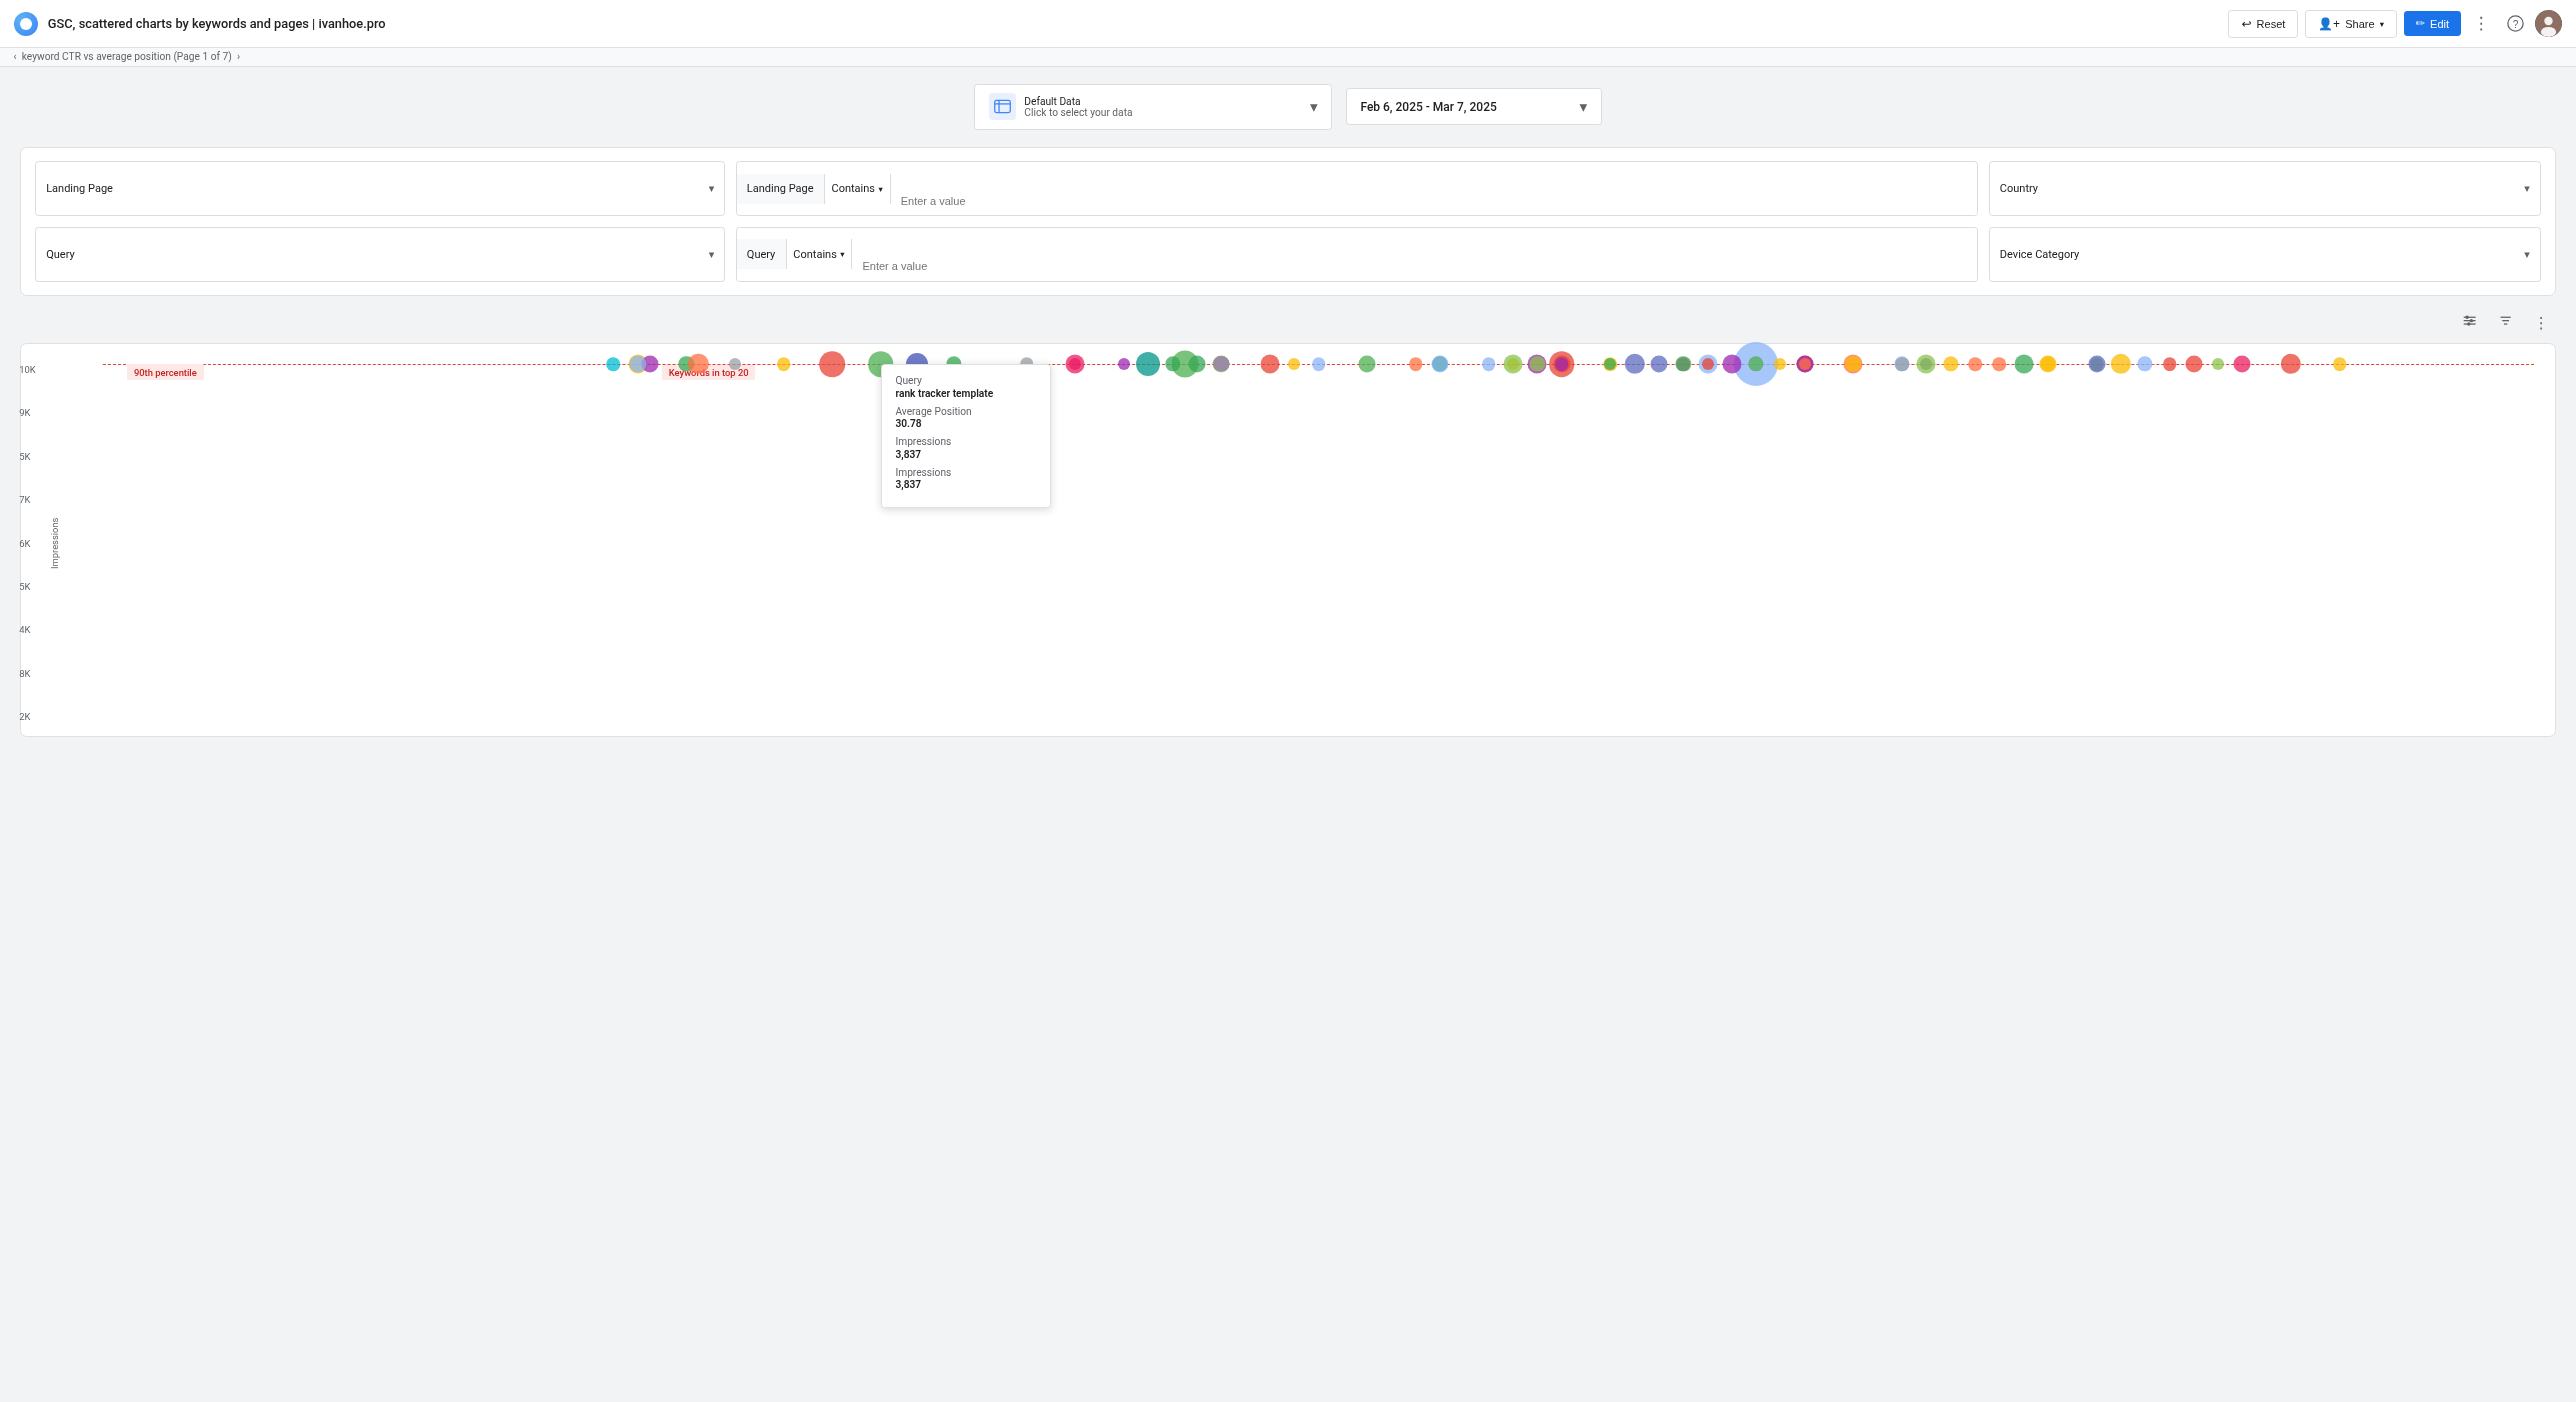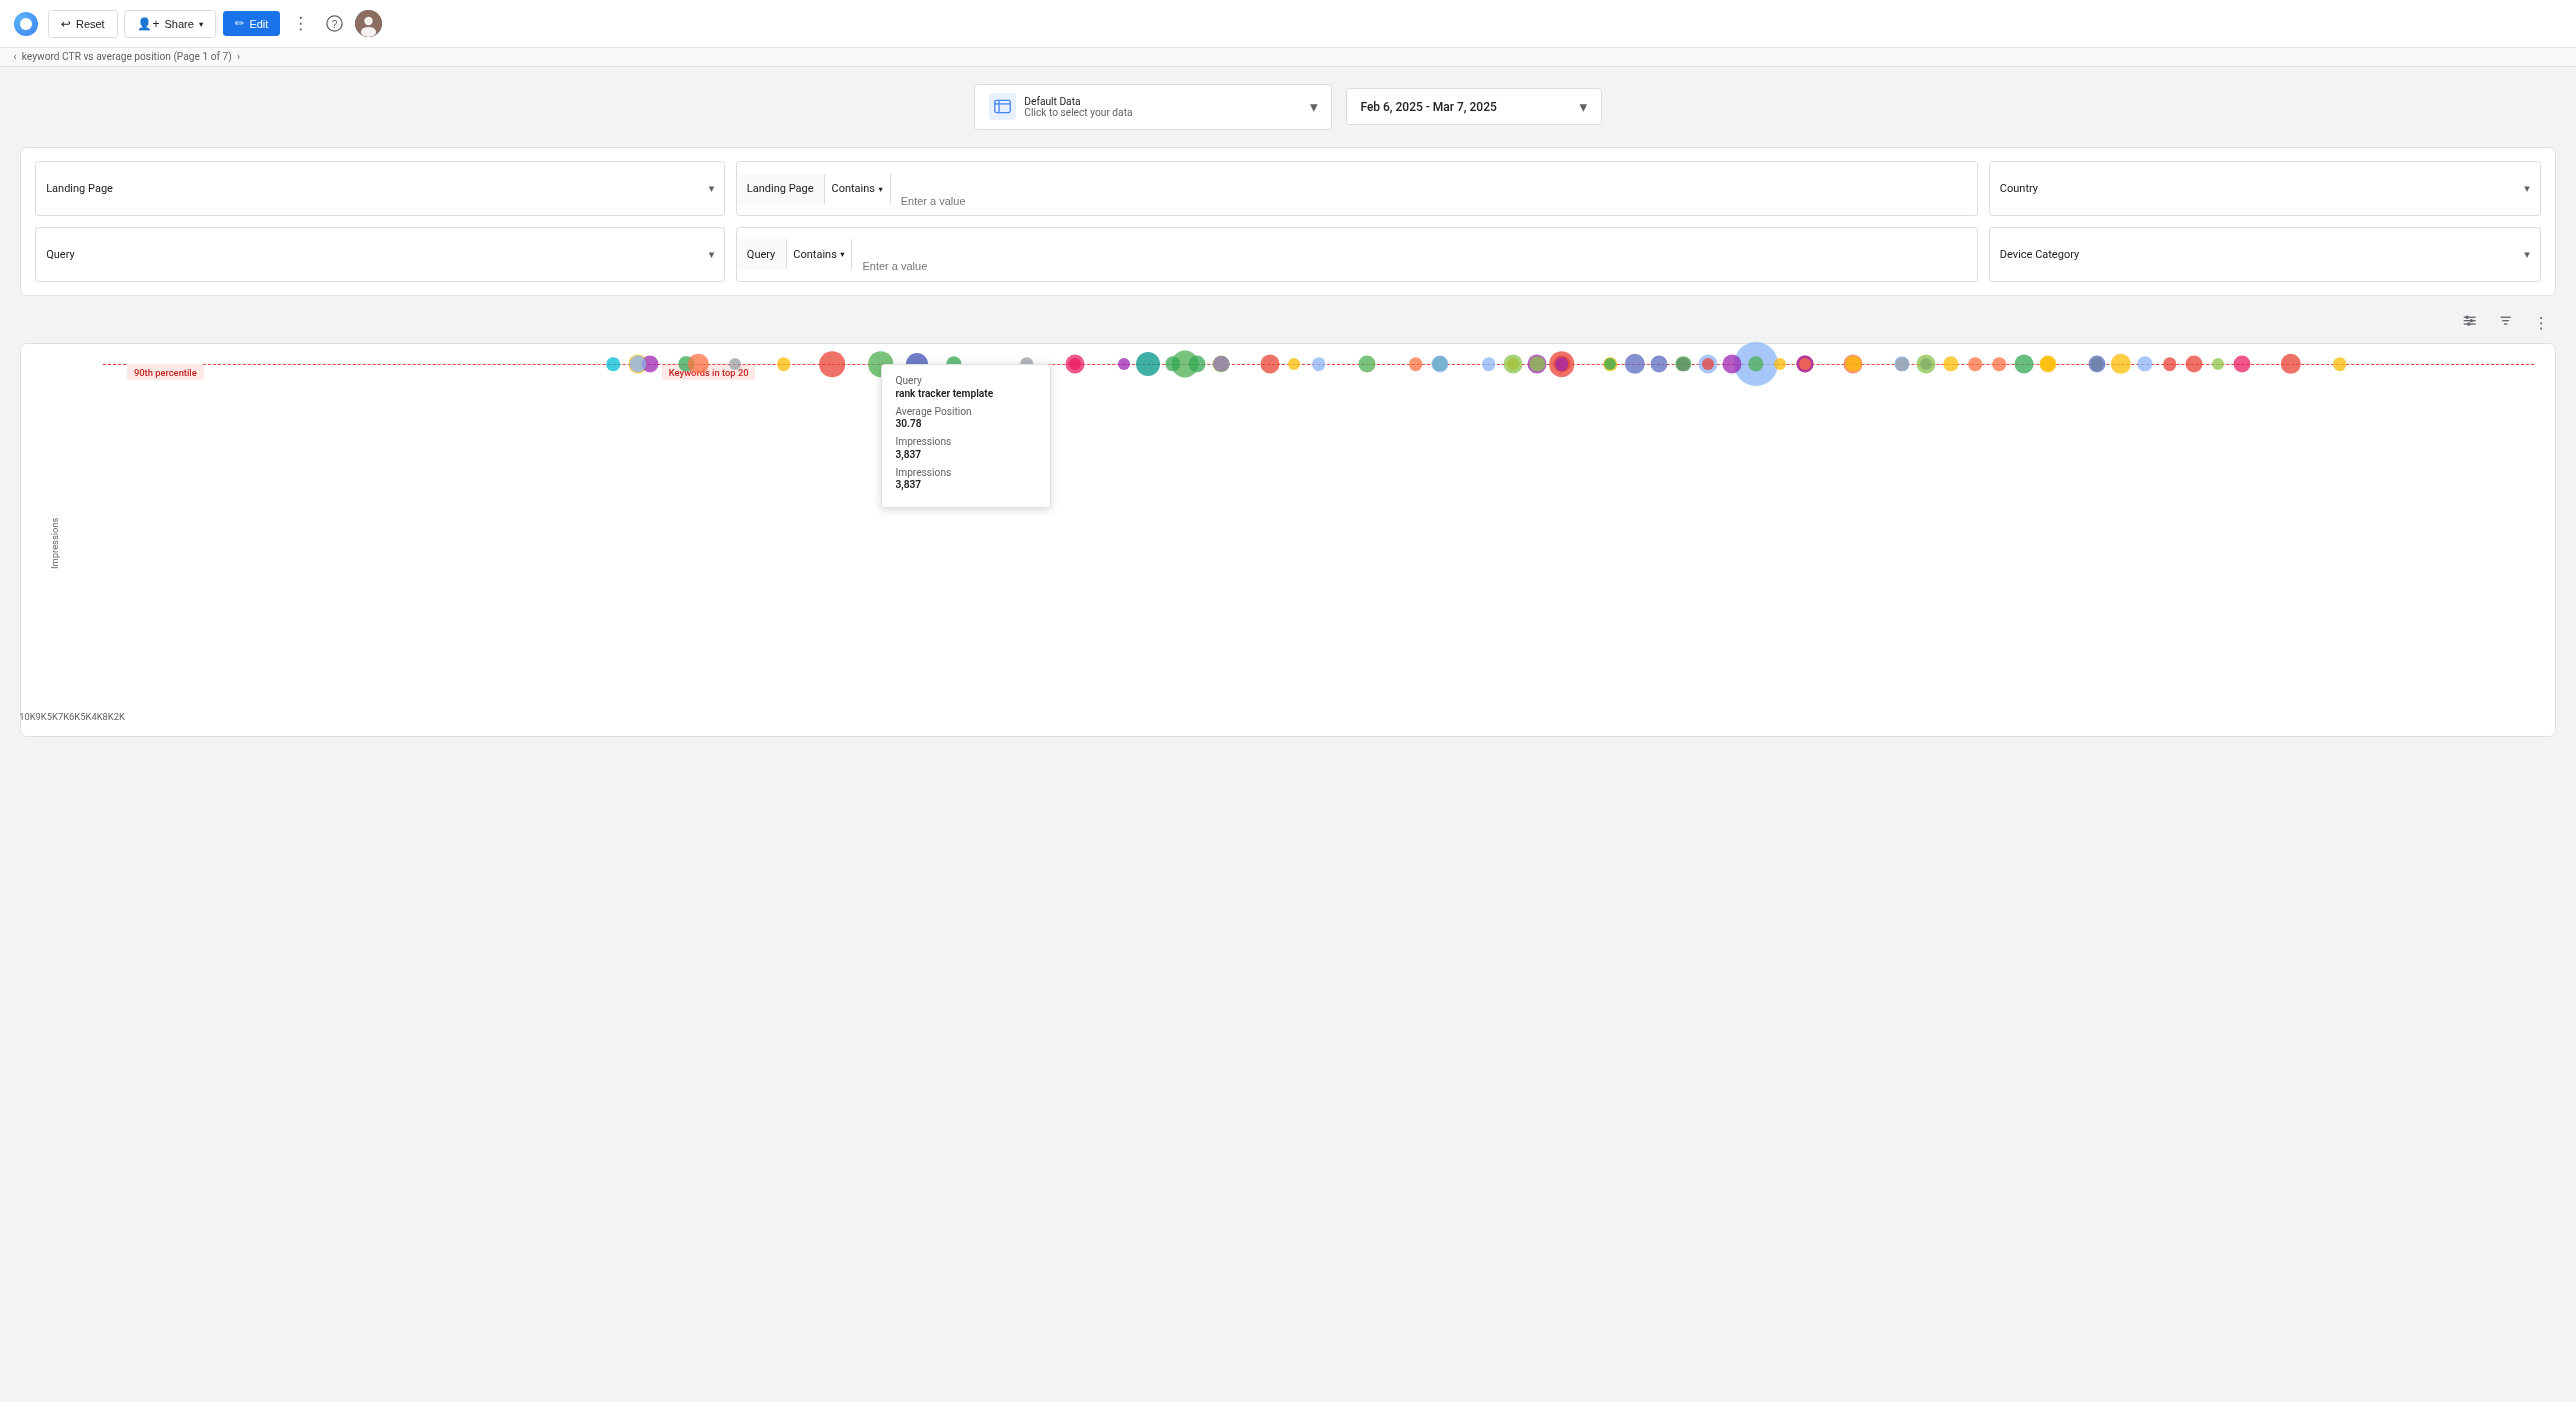--- a/index.html
+++ b/index.html
@@ -250,23 +250,23 @@
       position: relative;
       border-left: 0.9px solid #e0e0e0;
       border-bottom: 0.9px solid #e0e0e0;
     }
     
     .y-ticks {
       position: absolute;
       left: -43px;
       top: 0; bottom: 0;
       width: 38px;
-      display: flex; flex-direction: row;
+      display: flex; flex-direction: column;
       justify-content: space-between;
-      align-items: flex-end;
+      align-items: flex-start;
       padding: 0 3.4px;
     }
     .y-tick { font-size: 9.4px; color: #5f6368; }
 
     
     .grid-line-h {
       position: absolute;
       left: 0; right: 0;
       height: 0.9px;
       background: #f1f3f4;
@@ -330,20 +330,21 @@
     .tooltip-value { font-weight: 600; color: #202124; margin-bottom: 6.8px; }
     .tooltip-row { margin-bottom: 3.4px; }
   </style>
 </head>
 <body>
 
 <div class="topbar">
   <div class="topbar-logo">
     <div class="topbar-logo-inner"></div>
   </div>
+  <span class="topbar-title">GSC, scattered charts by keywords and pages | ivanhoe.pro</span>
   <div class="topbar-actions">
     <button class="btn-reset">
       <span style="font-size:12px;">↩</span>
       <span>Reset</span>
     </button>
     <button class="btn-share">
       <span style="font-size:12px;">👤+</span>
       <span>Share</span>
       <span style="font-size:8.5px;">▾</span>
     </button>

